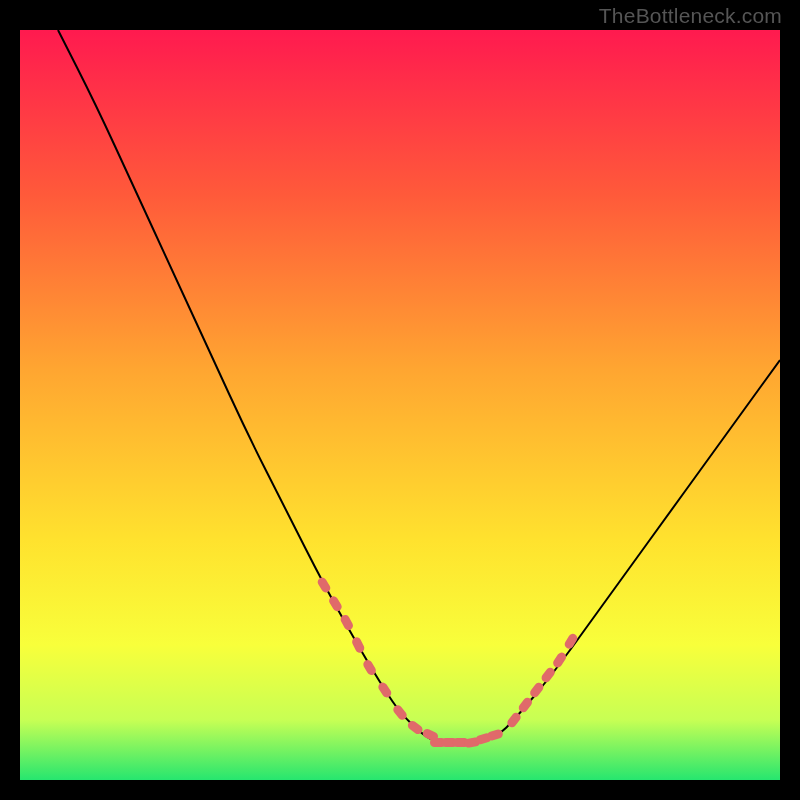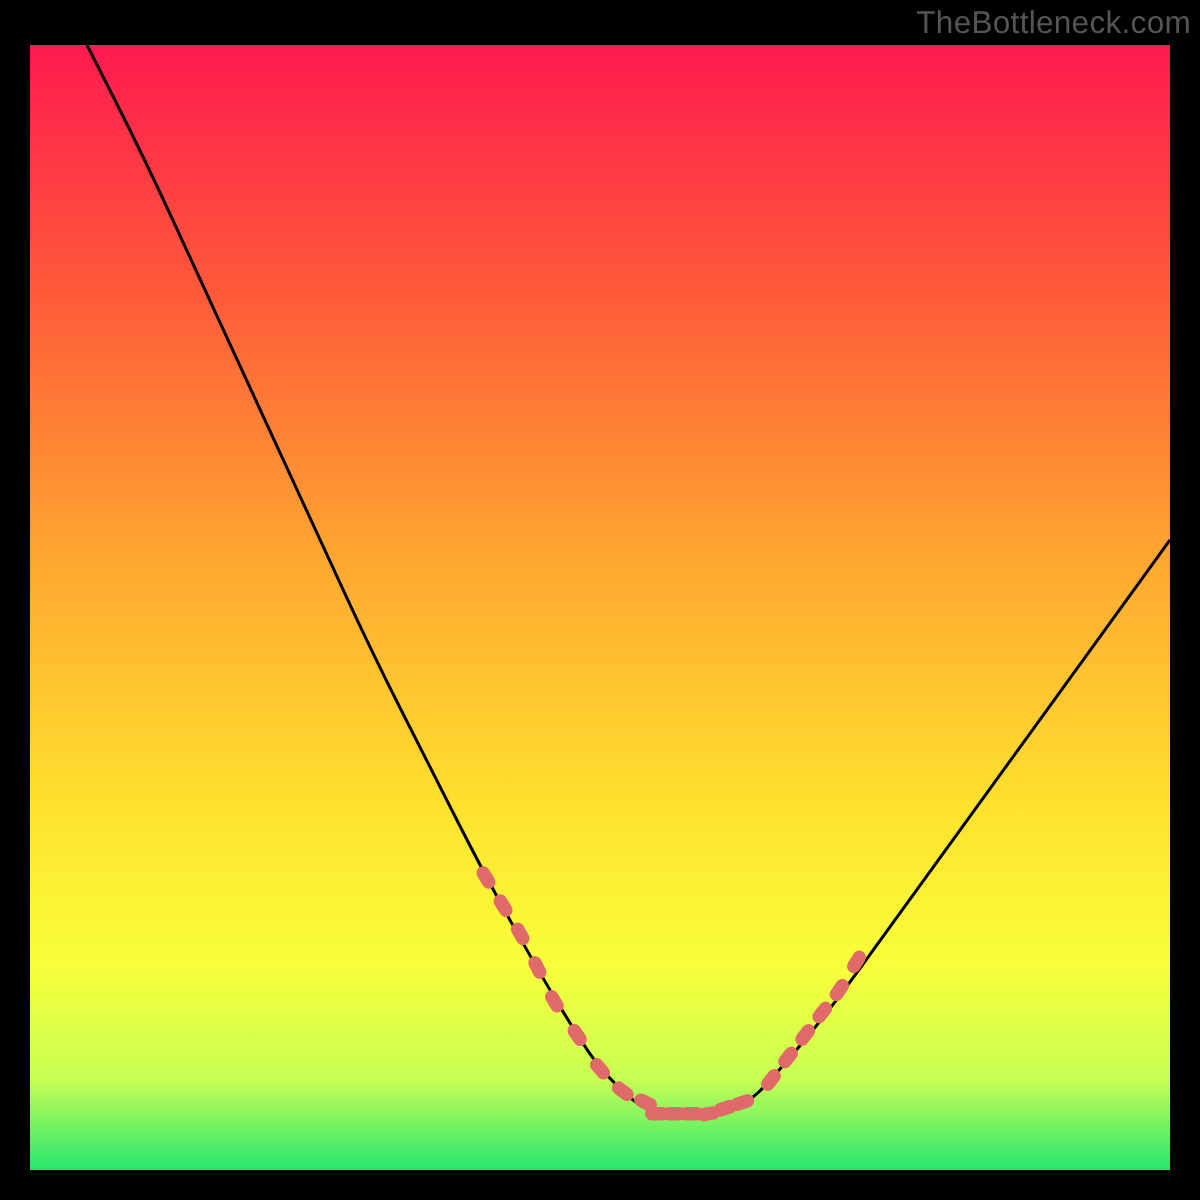--- a/index.html
+++ b/index.html
@@ -7,21 +7,21 @@
     width: 800px;
     height: 800px;
     background: #000;
     position: relative;
     font-family: Arial, Helvetica, sans-serif;
     overflow: hidden;
   }
   .watermark {
     position: absolute;
     top: 4px;
-    right: 6px;
+    right: 18px;
     color: #555;
     font-size: 21px;
     font-weight: 500;
     letter-spacing: 0.2px;
   }
   .plot-area {
     position: absolute;
     left: 20px;
     top: 30px;
     width: 760px;

